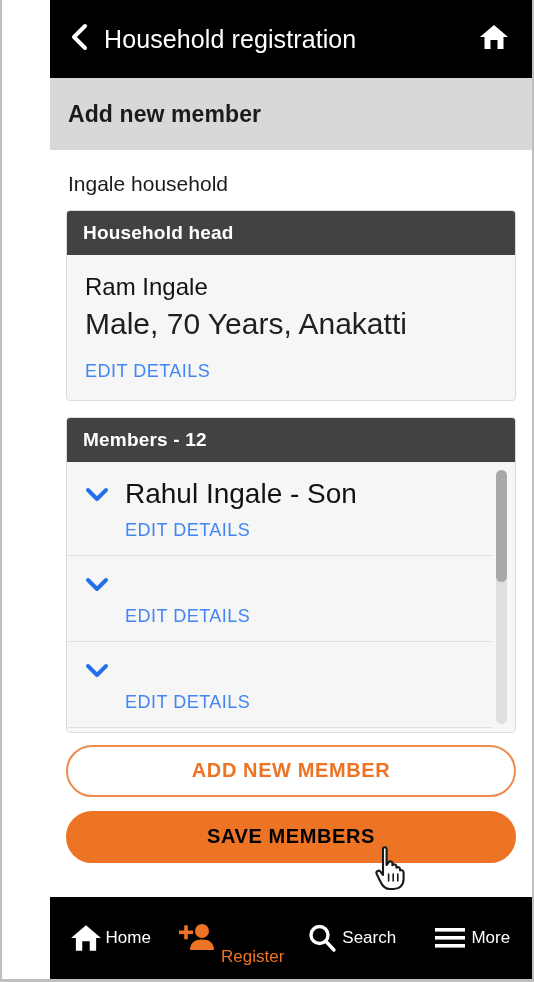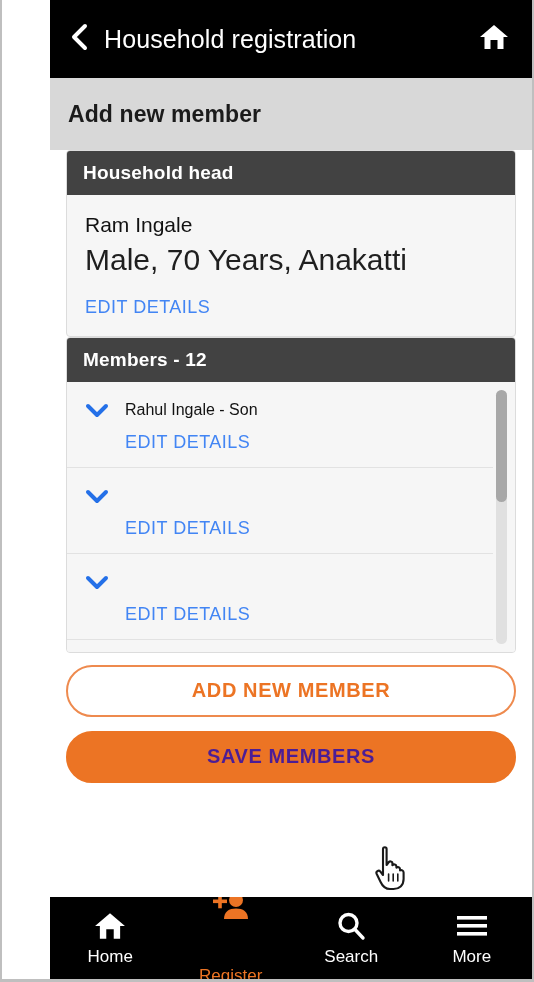--- a/index.html
+++ b/index.html
@@ -92,33 +92,34 @@
     font-weight: 400;
     padding: 22px 2px 14px 2px;
   }
 
   
   .card {
     border: 1px solid #dcdcdc;
     border-radius: 4px;
     background: #f6f6f6;
     overflow: hidden;
+    margin-bottom: 16px;
   }
   .card-header {
     background: #424242;
     color: #ffffff;
     font-size: 19px;
     font-weight: 600;
     padding: 11px 16px;
     letter-spacing: 0.2px;
   }
   .card-body { padding: 16px 18px 18px 18px; }
 
   .head-name {
-    font-size: 21px;
+    font-size: 24px;
     color: #121212;
     font-weight: 500;
     line-height: 1.3;
   }
   .head-meta {
     font-size: 30px;
     color: #1f1f1f;
     font-weight: 400;
     line-height: 1.35;
     margin-top: 2px;
@@ -155,21 +156,21 @@
   .chev {
     width: 24px;
     height: 24px;
     flex: 0 0 auto;
     display: flex;
     align-items: center;
     justify-content: center;
     cursor: pointer;
   }
   .member-name {
-    font-size: 16px;
+    font-size: 28px;
     color: #121212;
     font-weight: 500;
   }
   .member-edit {
     color: #4285f4;
     font-size: 18px;
     letter-spacing: 0.5px;
     margin: 10px 0 0 40px;
     display: inline-block;
     cursor: pointer;
@@ -211,35 +212,34 @@
     margin-bottom: 14px;
   }
   .btn-outline {
     background: #ffffff;
     border: 2px solid #ee8a4e;
     color: #ec7424;
   }
   .btn-solid {
     background: #ec7424;
     border: 2px solid #ec7424;
-    color: #4c1d95;
+    color: #000000;
   }
 
   
   .bottomnav {
     height: 82px;
     background: #000000;
     display: flex;
     flex: 0 0 auto;
     align-items: center;
   }
   .navitem {
     flex: 1 1 0;
     display: flex;
-    flex-direction: column;
     align-items: center;
     justify-content: center;
     gap: 4px;
     cursor: pointer;
   }
   .navicon {
     height: 34px;
     display: flex;
     align-items: center;
     justify-content: center;
@@ -285,20 +285,21 @@
       </span>
     </div>
   </div>
 
   <div class="subheader">
     <div class="subheader-text">Add new member</div>
   </div>
 
   <div class="content">
 
+    <div class="household-title">Ingale household</div>
 
     <div class="card">
       <div class="card-header">Household head</div>
       <div class="card-body">
         <div class="head-name">Ram Ingale</div>
         <div class="head-meta">Male, 70 Years, Anakatti</div>
         <div class="edit-link">EDIT DETAILS</div>
       </div>
     </div>
 

